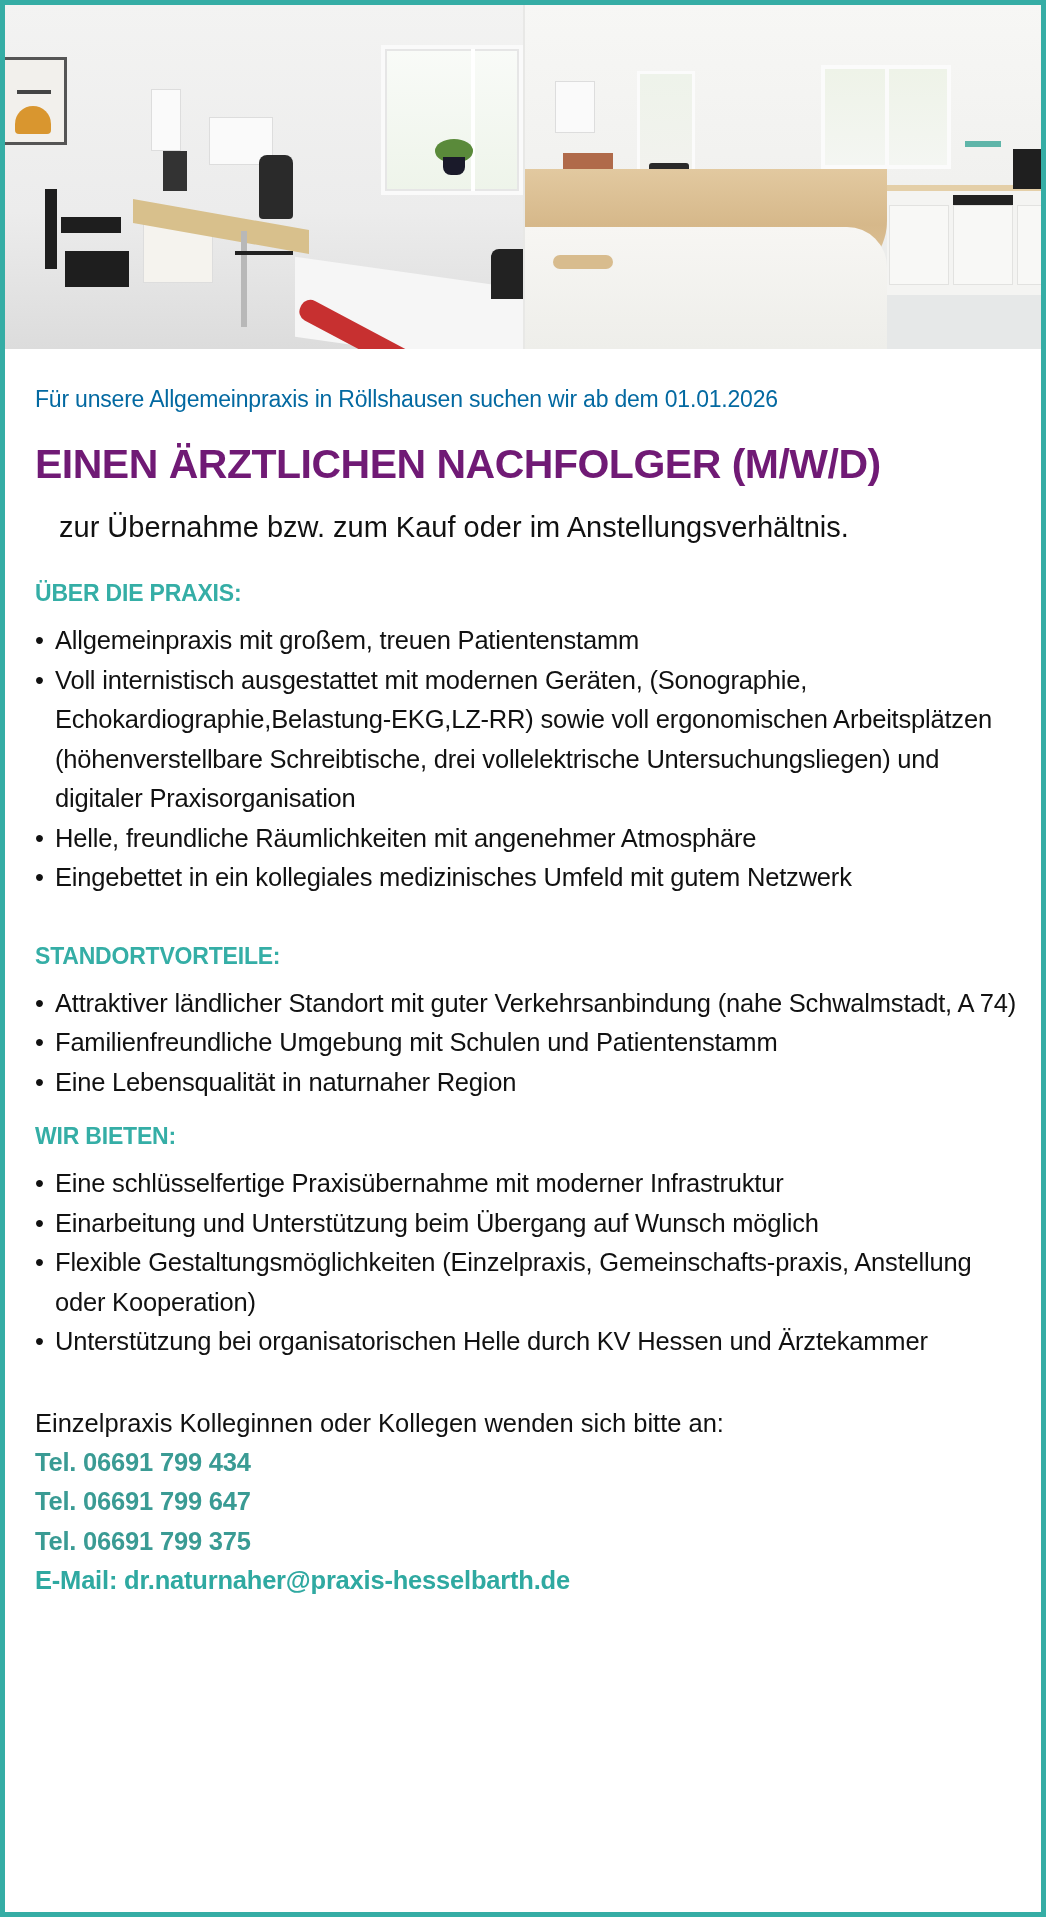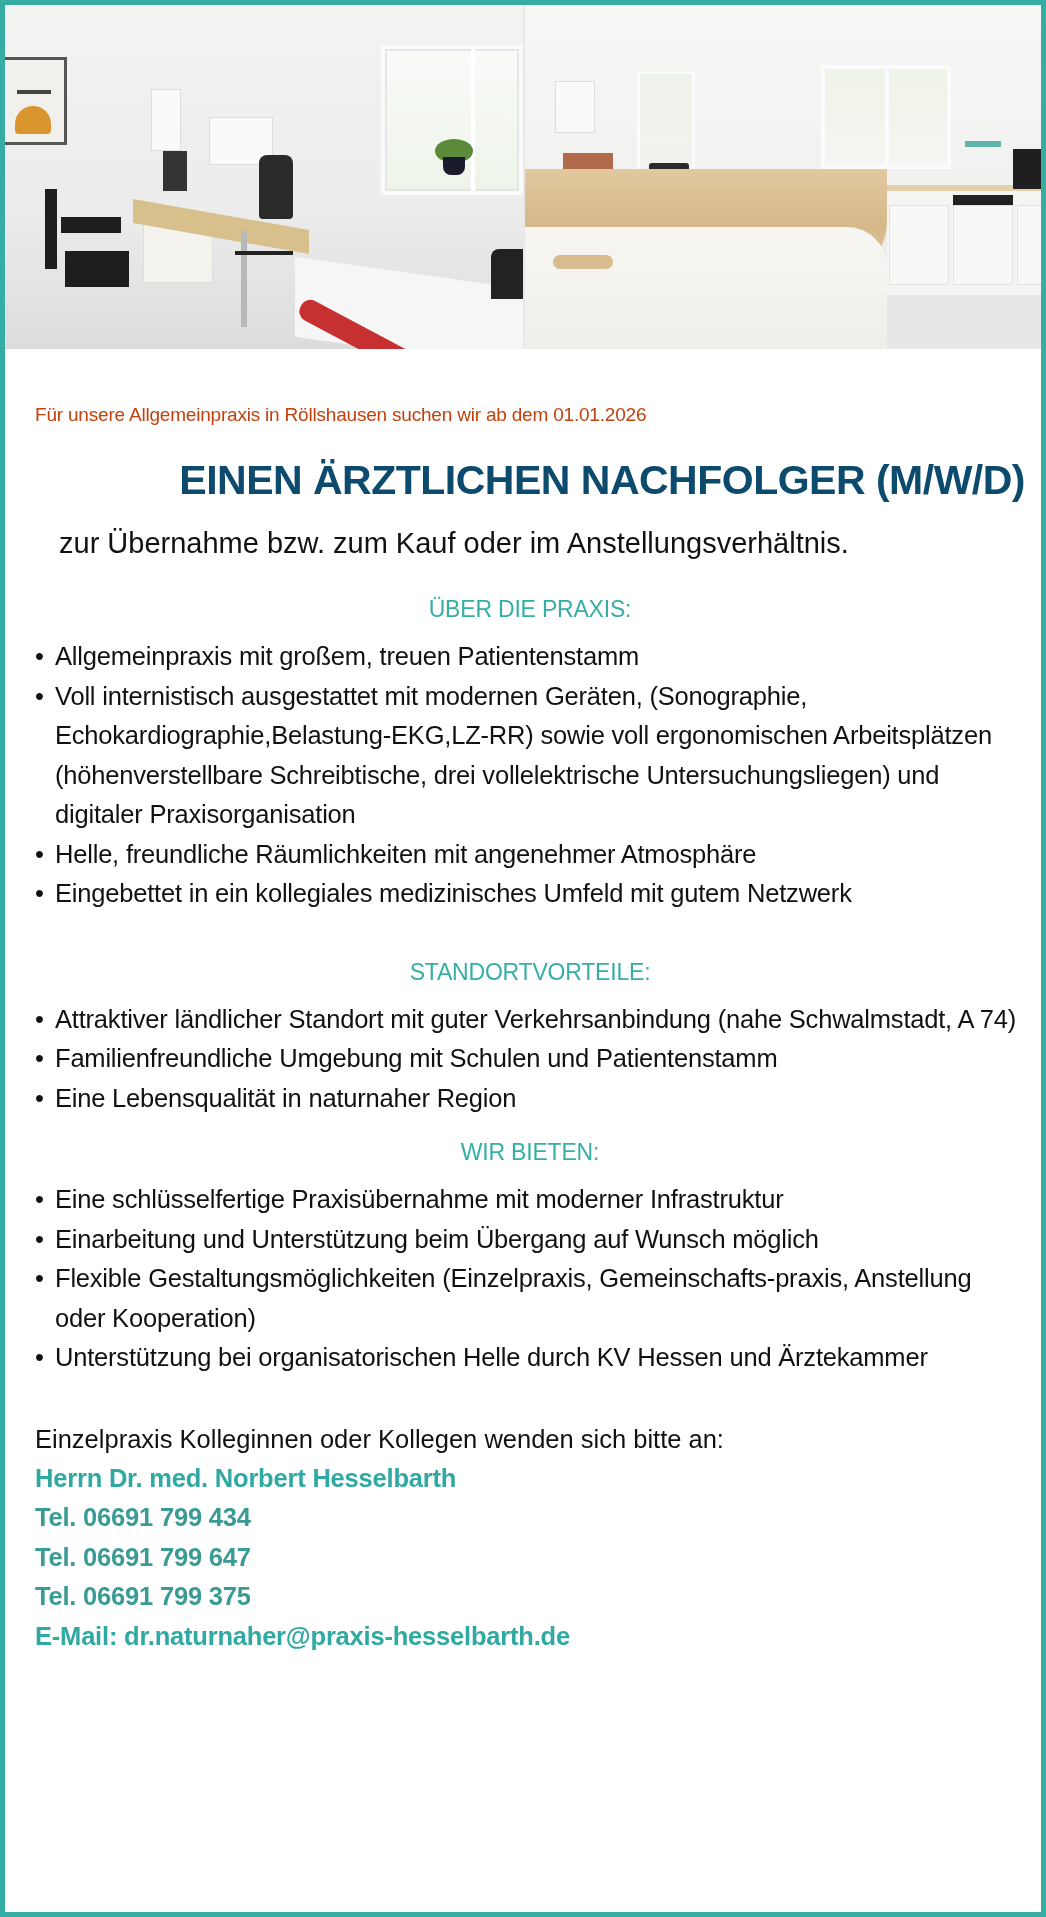--- a/index.html
+++ b/index.html
@@ -46,24 +46,24 @@
     .oven { position:absolute; left:488px; top:144px; width:30px; height:40px; background:#1f1f1f; }
     .dishwasher { position:absolute; left:428px; top:190px; width:60px; height:10px; background:#222; }
     .sign { position:absolute; left:440px; top:136px; width:36px; height:6px; background:#5fb5a9; }
     .counter-items { position:absolute; left:38px; top:148px; width:50px; height:18px; background:#b06a4a; }
     .counter-phone { position:absolute; left:124px; top:158px; width:40px; height:12px; background:#2a2a2a; border-radius:3px; }
     .counter-keyboard { position:absolute; left:186px; top:164px; width:60px; height:8px; background:#1f1f1f; }
     .floor-r { position:absolute; left:362px; top:290px; width:156px; height:54px; background:#e6e8e8; }
 
     
     .content { position:absolute; left:30px; top:376px; width:990px; }
-    .intro { font-size:19px; line-height:36px; color:#c2410c; letter-spacing:-0.2px;margin-top:16px; }
-    .headline { margin-top:22px; font-size:41px; line-height:50px; font-weight:bold; color:#0c4a6e; letter-spacing:-0.5px;text-align:right; }
+    .intro { font-size:23px; line-height:36px; color:#0369a1; letter-spacing:-0.2px; }
+    .headline { margin-top:22px; font-size:41px; line-height:50px; font-weight:bold; color:#701a75; letter-spacing:-0.5px; }
     .subline { margin-top:20px; font-size:29px; line-height:36px; color:#111;margin-left:24px; }
-    .section-title { font-size:23px; line-height:28px; font-weight:normal; color:#35aea6; letter-spacing:-0.2px;text-align:center; }
+    .section-title { font-size:23px; line-height:28px; font-weight:bold; color:#35aea6; letter-spacing:-0.2px; }
     .list { list-style:none; margin-top:14px; }
     .list li { position:relative; padding-left:20px; font-size:25.5px; line-height:39.5px; color:#111; letter-spacing:-0.2px; }
     .list li .bullet { position:absolute; left:0; top:0; }
     .sec-1 { margin-top:34px; }
     .sec-2 { margin-top:44px; }
     .sec-3 { margin-top:20px; }
     .contact { margin-top:42px; }
     .contact-intro { font-size:25.5px; line-height:39px; color:#111; }
     .contact-line { font-size:25.5px; line-height:39.5px; font-weight:bold; color:#2fa9a1; letter-spacing:-0.2px; }
     .contact-line.tel { color:#3a9b94; }
@@ -152,20 +152,19 @@
       <ul class="list">
         <li><span class="bullet">•</span><span>Eine schlüsselfertige Praxisübernahme mit moderner Infrastruktur</span></li>
         <li><span class="bullet">•</span><span>Einarbeitung und Unterstützung beim Übergang auf Wunsch möglich</span></li>
         <li><span class="bullet">•</span><span>Flexible Gestaltungsmöglichkeiten (Einzelpraxis, Gemeinschafts-praxis, Anstellung oder Kooperation)</span></li>
         <li><span class="bullet">•</span><span>Unterstützung bei organisatorischen Helle durch KV Hessen und Ärztekammer</span></li>
       </ul>
     </section>
 
     <div class="contact">
       <p class="contact-intro">Einzelpraxis Kolleginnen oder Kollegen wenden sich bitte an:</p>
-      <p class="contact-line">Herrn Dr. med. Norbert Hesselbarth</p>
       <p class="contact-line tel">Tel. 06691 799 434</p>
       <p class="contact-line tel">Tel. 06691 799 647</p>
       <p class="contact-line tel">Tel. 06691 799 375</p>
       <p class="contact-line">E-Mail: dr.naturnaher@praxis-hesselbarth.de</p>
     </div>
   </div>
 </div>
 
 </body></html>

